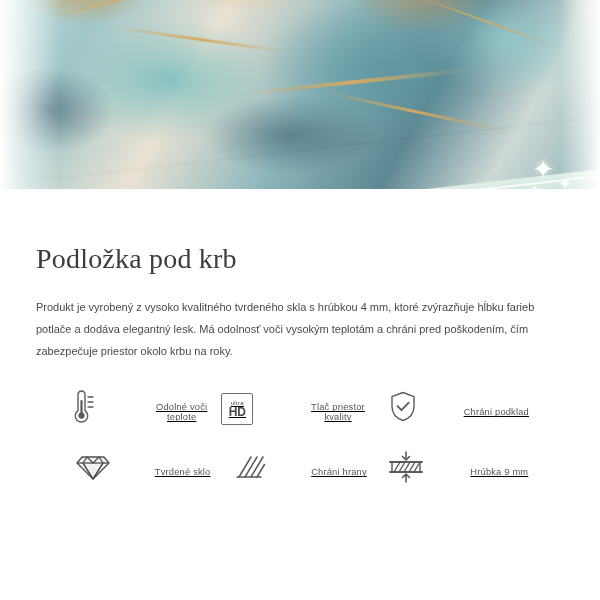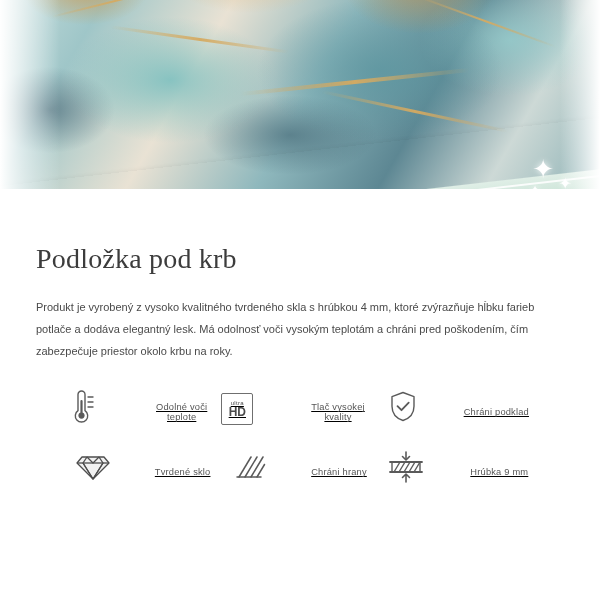--- a/index.html
+++ b/index.html
@@ -222,21 +222,21 @@
         <div class="caption">Odolné voči teplote</div>
       </div>
 
       <div class="feature">
         <div class="icon-box">
           <div class="ultrahd">
             <span class="u1">ultra</span>
             <span class="u2">HD</span>
           </div>
         </div>
-        <div class="caption">Tlač vysokej kvality</div>
+        <div class="caption">Tlač priestor kvality</div>
       </div>
 
       <div class="feature">
         <div class="icon-box">
           <span>
             <svg width="34" height="38" viewBox="0 0 34 38" fill="none" stroke="#5a5a5a" stroke-width="1.4" stroke-linejoin="round" stroke-linecap="round">
               <path d="M17 4.5l11 4.2v9.5c0 7.2-4.8 12.2-11 14.3-6.2-2.1-11-7.1-11-14.3V8.7z"></path>
               <path d="M11.5 18.2l4 4 7.2-7.6" stroke-width="1.8"></path>
             </svg>
           </span>

